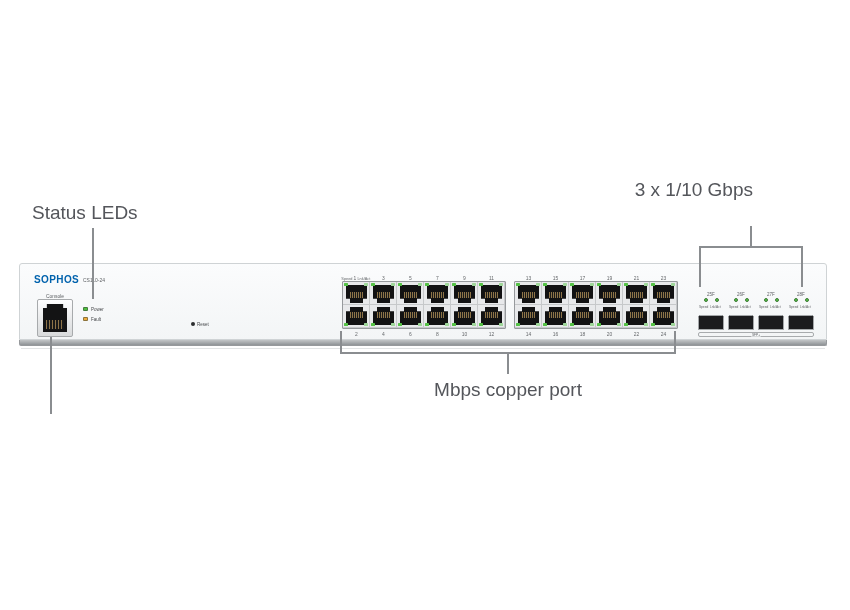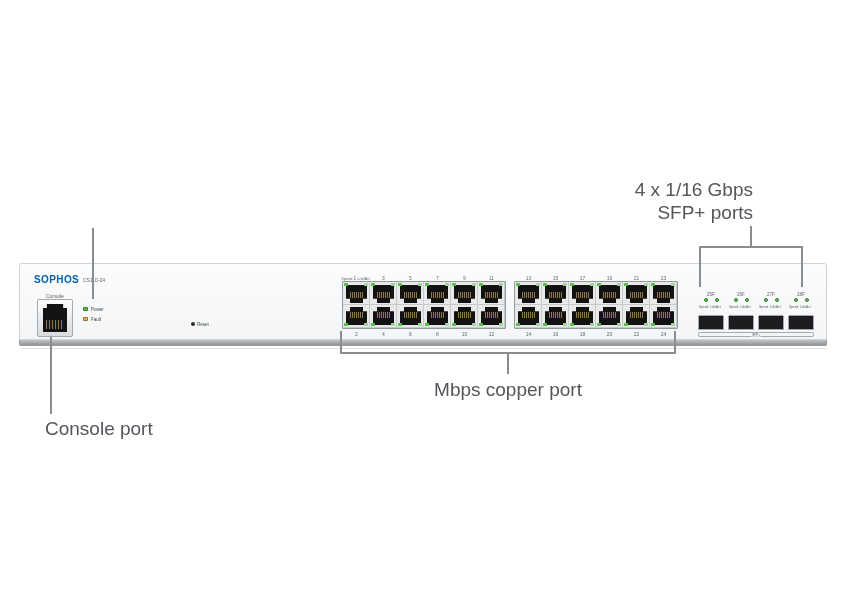--- a/index.html
+++ b/index.html
@@ -99,31 +99,30 @@
   .sfpbracket{position:absolute;left:678px;top:68px;width:116px;height:5px;box-sizing:border-box;
     border:1px solid #a8abad;border-radius:2px;z-index:2;}
   .sfpbracket span{position:absolute;left:50%;top:-2px;transform:translateX(-50%) scale(.4);
     font-size:8px;background:#f5f7f8;padding:0 2px;color:#5c5f62;line-height:8px;}
 </style>
 </head>
 <body>
 
 <div class="canvas">
 
+  <div class="anno anno-status">Status LEDs</div>
 
   <div class="anno anno-sfp">
-    <div>4 x 1/16 Gbps</div>
-    <div>SFP+ ports</div>
+    <div>3 x 1/10 Gbps</div>
   </div>
 
   <div class="anno anno-copper">
     <div>Mbps copper port</div>
   </div>
 
-  <div class="anno anno-console">Console port</div>
 
   <div class="aline ln-status"></div>
   <div class="aline ln-console"></div>
   <div class="aline ln-sfp-stub"></div>
   <div class="aline ln-sfp-h"></div>
   <div class="aline ln-sfp-vl"></div>
   <div class="aline ln-sfp-vr"></div>
   <div class="aline ln-cop-vl"></div>
   <div class="aline ln-cop-vr"></div>
   <div class="aline ln-cop-h"></div>

